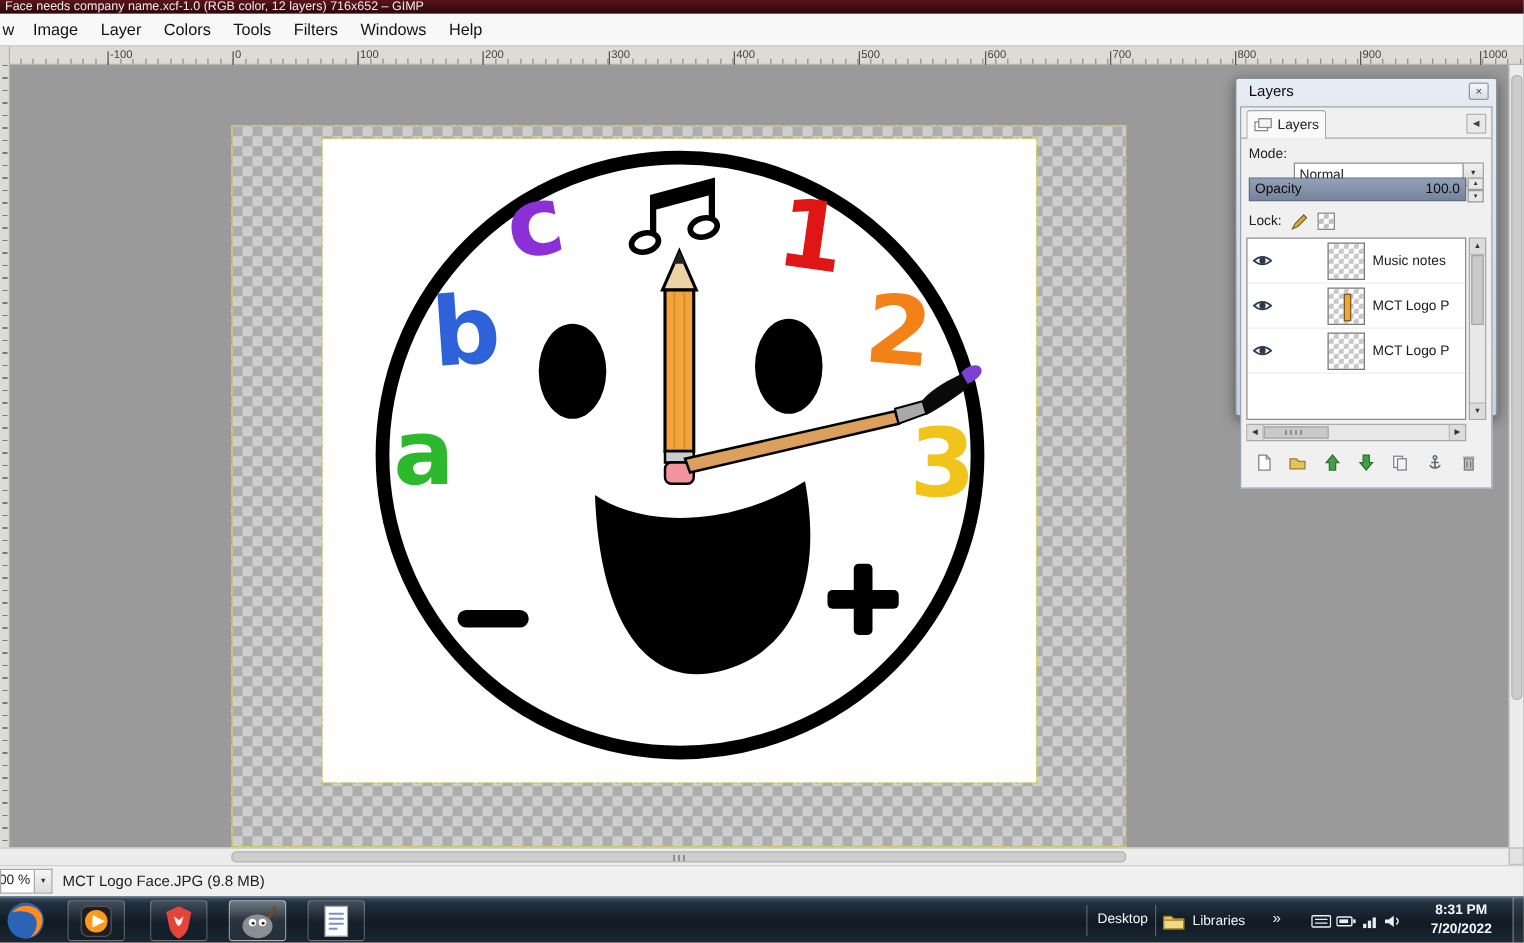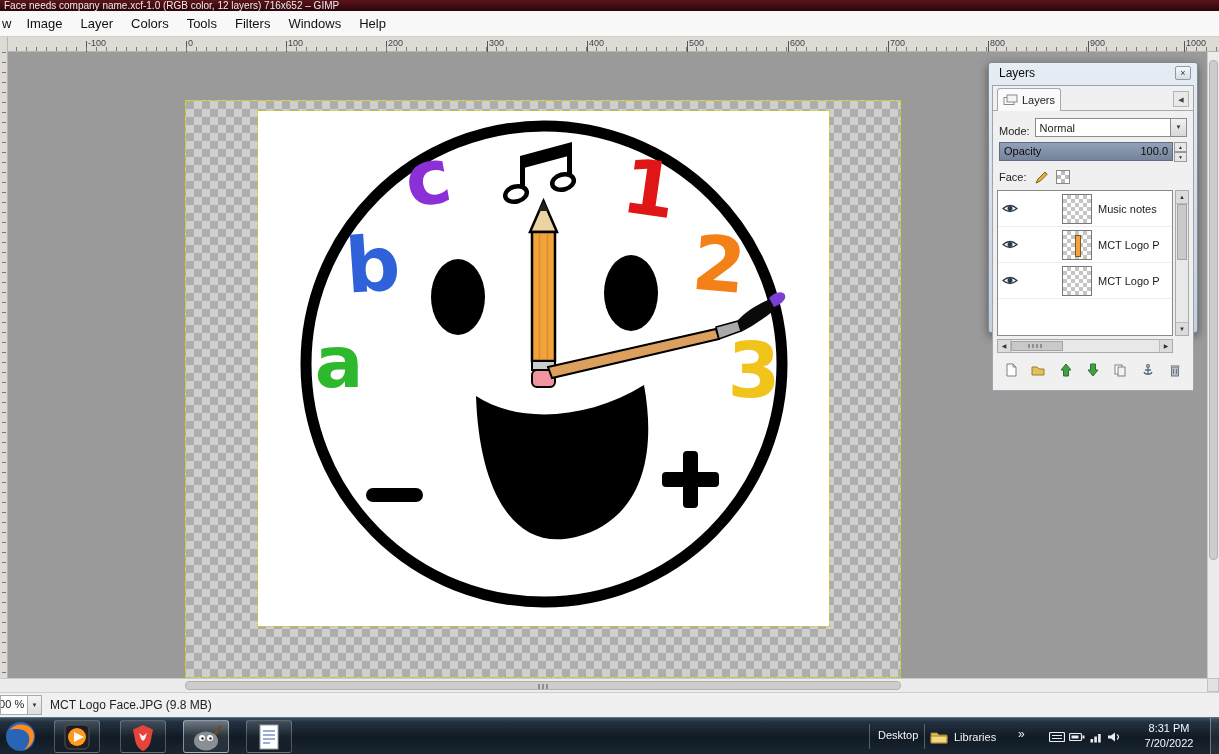--- a/index.html
+++ b/index.html
@@ -66,21 +66,21 @@
   .dlg-title{position:absolute;left:10px;top:3px;font-size:12px;color:#0a0a0a;}
   .dlg-close{position:absolute;right:6px;top:3px;width:16px;height:14px;border:1px solid #8e9aa6;border-radius:2px;
     background:linear-gradient(#f6f8fa,#d7dde3);font-size:9px;line-height:13px;text-align:center;color:#333;box-sizing:border-box;}
   .dlg-body{position:absolute;left:3px;top:22px;width:202px;height:306px;background:#f0f0f0;
     border:1px solid #9aa5b1;box-sizing:border-box;}
   .ltab{position:absolute;left:4px;top:2px;width:64px;height:23px;background:#fafafa;border:1px solid #a8a8a8;border-bottom:none;
     border-radius:3px 3px 0 0;display:flex;align-items:center;gap:4px;padding-left:5px;box-sizing:border-box;font-size:11px;color:#222;}
   .tab-strip-line{position:absolute;left:0;top:24px;width:100%;height:1px;background:#a8a8a8;}
   .panel-collapse{position:absolute;right:4px;top:5px;width:16px;height:16px;border:1px solid #b5b5b5;background:#e9e9e9;
     font-size:7px;text-align:center;line-height:15px;color:#444;box-sizing:border-box;}
-  .mode-row{position:absolute;left:6px;top:31px;right:6px;height:20px;display:flex;align-items:flex-end;font-size:11px;color:#222;}
+  .mode-row{position:absolute;left:6px;top:31px;right:6px;height:20px;display:flex;align-items:flex-start;font-size:11px;color:#222;}
   .combo{flex:1;height:19px;margin-left:5px;border:1px solid #8c8c8c;background:#fff;display:flex;align-items:center;box-sizing:border-box;margin-top:13px;}
   .combo-text{flex:1;padding-left:4px;font-size:11px;}
   .combo-arrow{width:15px;height:100%;border-left:1px solid #8c8c8c;background:linear-gradient(#f2f2f2,#d8d8d8);
     font-size:6px;text-align:center;line-height:17px;color:#333;}
   .op-row{position:absolute;left:6px;top:56px;right:6px;height:19px;display:flex;}
   .op-bar{flex:1;position:relative;background:linear-gradient(#93a1b8,#76849b);border:1px solid #5f6c82;box-sizing:border-box;}
   .op-label{position:absolute;left:4px;top:2px;font-size:11px;color:#0c0c0c;}
   .op-value{position:absolute;right:4px;top:2px;font-size:11px;color:#0c0c0c;}
   .op-spin{width:13px;display:flex;flex-direction:column;margin-left:1px;}
   .op-spin div{flex:1;border:1px solid #9a9a9a;background:#e7e7e7;font-size:5px;line-height:8px;text-align:center;color:#333;box-sizing:border-box;}
@@ -123,21 +123,21 @@
   .ff-orb{position:absolute;left:3px;top:1px;width:35px;height:35px;display:flex;align-items:center;justify-content:center;}
   .tbtn{position:absolute;top:2px;width:46px;height:33px;border:1px solid rgba(255,255,255,.25);border-radius:3px;
     background:linear-gradient(rgba(255,255,255,.14),rgba(255,255,255,.04) 45%,rgba(0,0,0,.18));
     display:flex;align-items:center;justify-content:center;box-sizing:border-box;}
   .tbtn.active{background:linear-gradient(rgba(255,255,255,.34),rgba(255,255,255,.12) 45%,rgba(255,255,255,.05));border-color:rgba(255,255,255,.45);}
   .tb-divider{position:absolute;top:6px;width:1px;height:25px;background:rgba(255,255,255,.28);}
   .tb-label{position:absolute;top:11px;font-size:11px;color:#f2f6fa;}
   .tb-lib{position:absolute;left:930px;top:7px;display:flex;align-items:center;gap:6px;font-size:11px;color:#f2f6fa;height:24px;}
   .tb-chevron{position:absolute;left:1018px;top:9px;font-size:12px;color:#e8eef5;}
   .tray-ic{position:absolute;top:10px;width:17px;height:17px;display:flex;align-items:center;justify-content:center;}
-  .clock{position:absolute;left:1134px;top:3px;width:70px;text-align:center;font-size:11px;line-height:15px;color:#f2f6fa;}
+  .clock{position:absolute;left:1134px;top:3px;width:70px;text-align:center;font-size:11px;line-height:15px;color:#f2f6fa;font-weight:bold;}
   .show-desktop{position:absolute;right:0;top:0;width:8px;height:37px;border-left:1px solid rgba(255,255,255,.35);
     background:rgba(255,255,255,.06);}
 </style>
 </head>
 <body>
 
 <div class="abs titlebar">
   <span>Face needs company name.xcf-1.0 (RGB color, 12 layers) 716x652 – GIMP</span>
 </div>
 
@@ -267,21 +267,21 @@
         <span class="op-label">Opacity</span>
         <span class="op-value">100.0</span>
       </div>
       <div class="op-spin">
         <div>▲</div>
         <div>▼</div>
       </div>
     </div>
 
     <div class="lock-row">
-      <span>Face:</span>
+      <span>Lock:</span>
       <svg width="15" height="15">
         <path d="M2 13 L4 9 L11 2 L13.2 4.2 L6.2 11.2 Z" fill="#e0b23c" stroke="#7c6320" stroke-width="1"></path>
       </svg>
       <div class="lock-checker"></div>
     </div>
 
     <div class="layer-list">
       <div class="lrow">
         <div class="eye-cell">
           <svg width="16" height="11">

